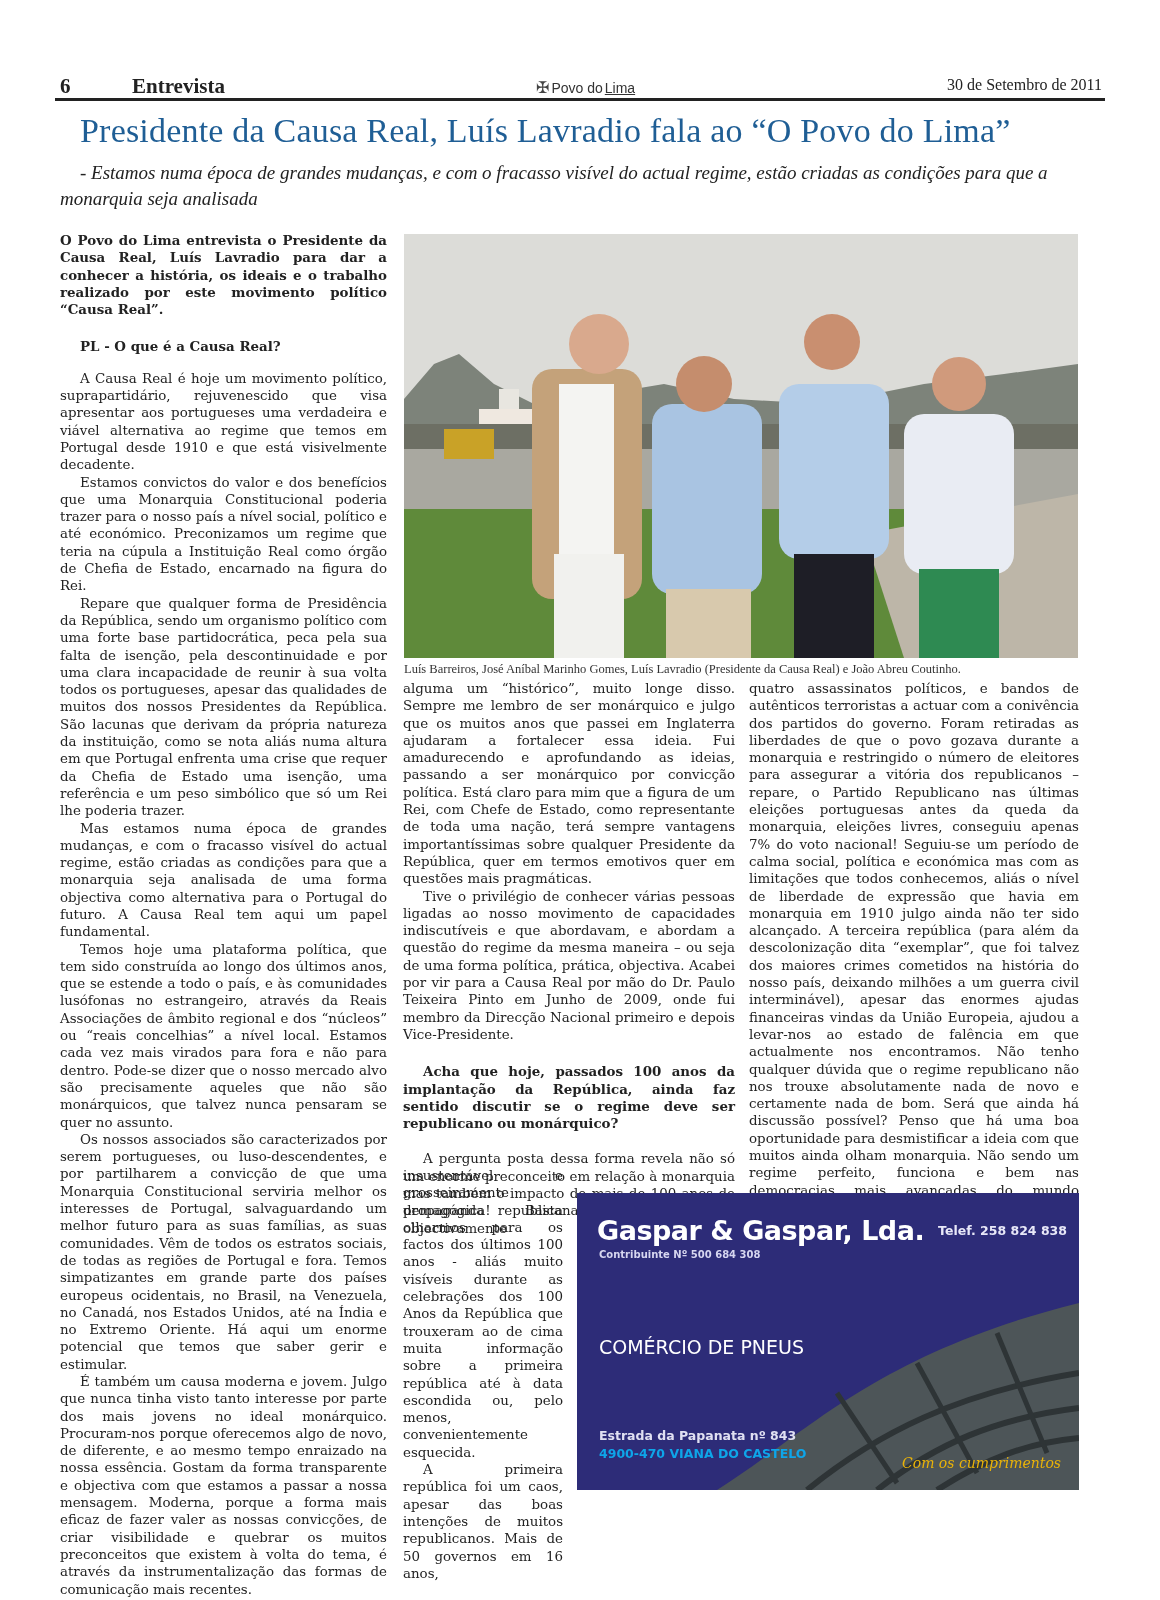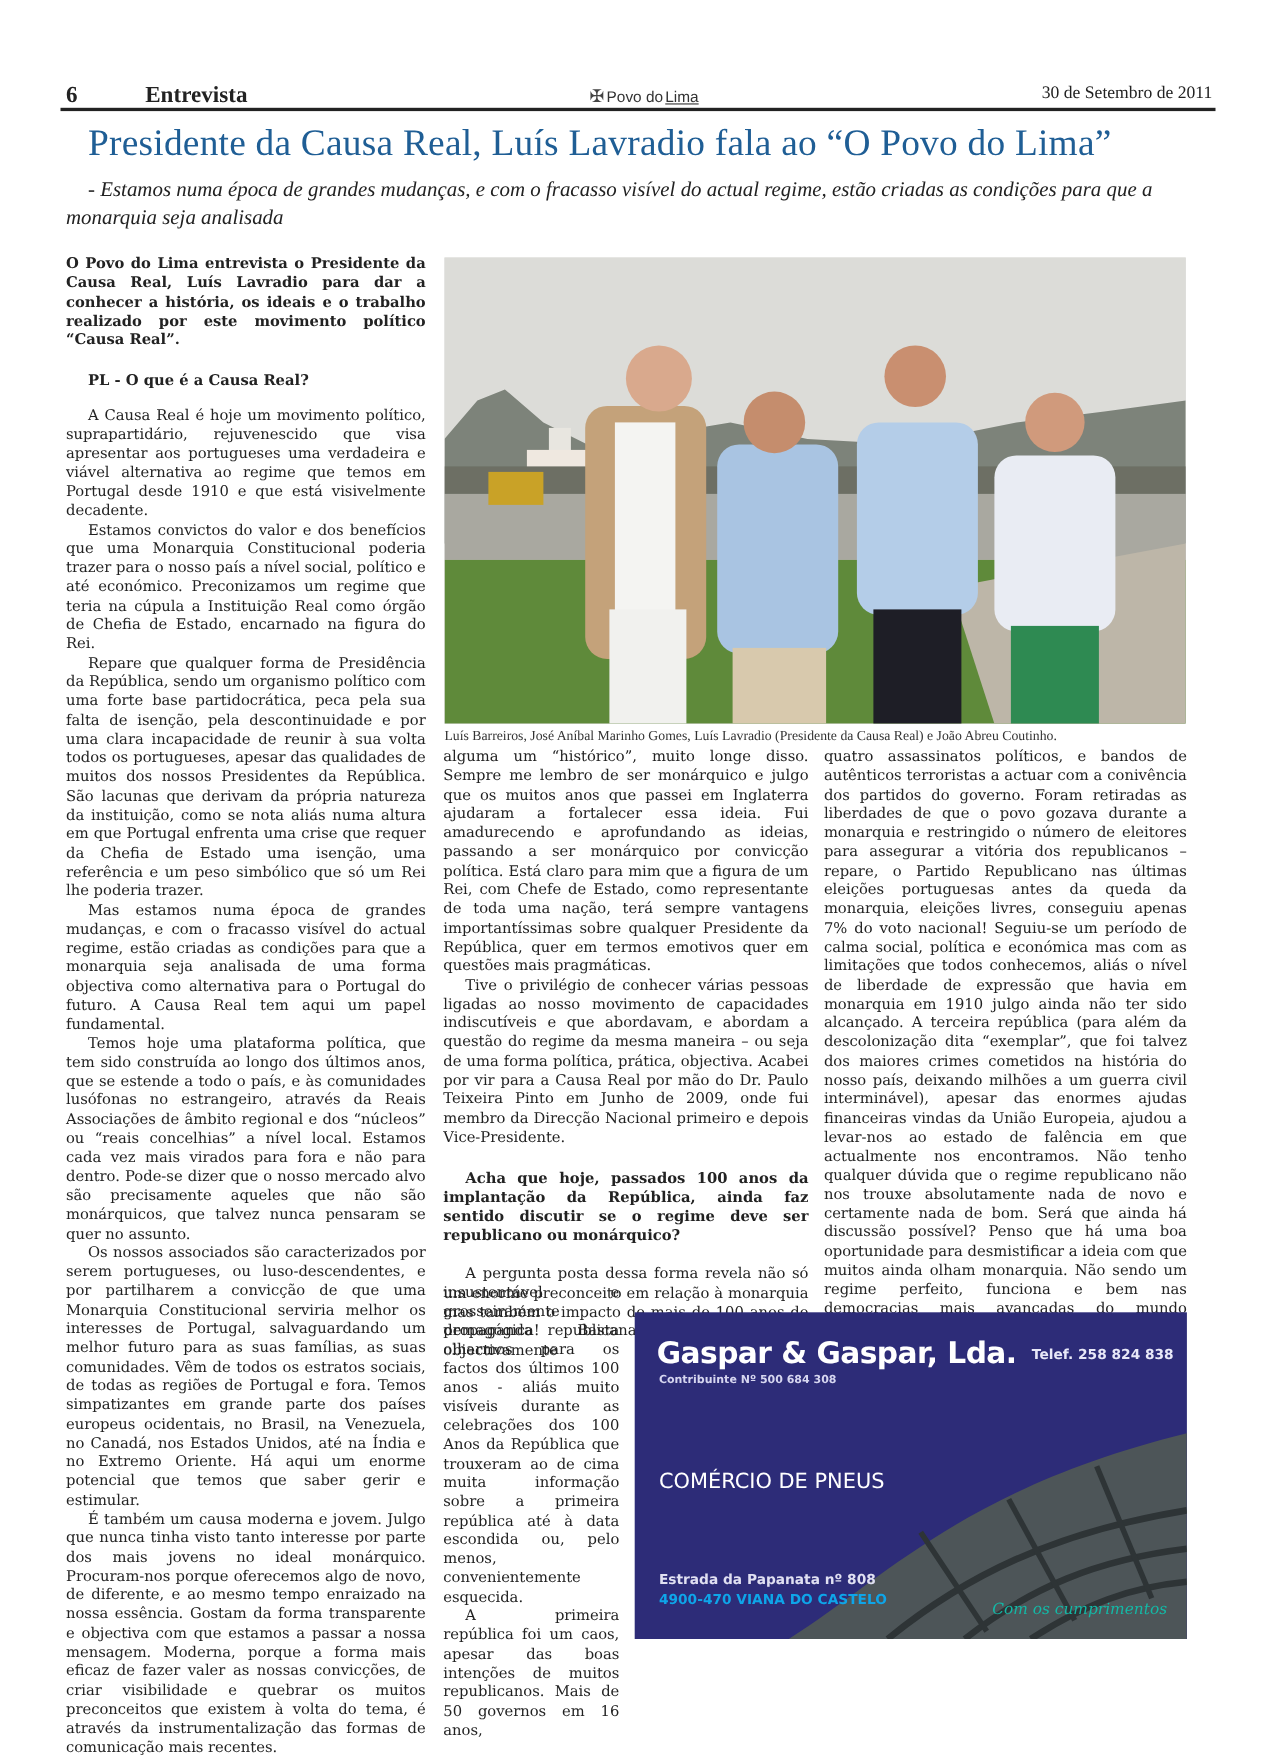--- a/index.html
+++ b/index.html
@@ -36,21 +36,21 @@
   .caption { left: 404px; top: 662px; width: 674px; text-align: left; font-family: "Liberation Serif", serif; font-size: 12.5px; color: #333; }
 
   
   .ad { left: 577px; top: 1193px; width: 502px; height: 297px; background: #2d2c78; overflow: hidden; font-family: "DejaVu Sans", sans-serif; color: #fff; }
   .ad .name { position:absolute; left: 20px; top: 22px; font-size: 27px; font-weight: bold; letter-spacing: -0.5px; }
   .ad .contrib { position:absolute; left: 22px; top: 56px; font-size: 10px; color:#d6d6f0; font-weight: bold; }
   .ad .phone { position:absolute; right: 12px; top: 30px; font-size: 12.5px; font-weight: bold; color:#e8e8f8; }
   .ad .biz { position:absolute; left: 22px; top: 143px; font-size: 19px; }
   .ad .addr1 { position:absolute; left: 22px; top: 235px; font-size: 12.5px; font-weight: bold; color:#e0e0f2; }
   .ad .addr2 { position:absolute; left: 22px; top: 253px; font-size: 12.5px; font-weight: bold; color:#0ea5e9; }
-  .ad .sign { position:absolute; right: 18px; top: 262px; font-family: "DejaVu Serif", serif; font-style: italic; font-size: 14px; color:#14b8a6; }
+  .ad .sign { position:absolute; right: 18px; top: 262px; font-family: "DejaVu Serif", serif; font-style: italic; font-size: 14px; color:#eab308; }
   .ad svg.tire { position:absolute; left:0; top:0; }
 </style>
 </head>
 <body>
 
 <div class="abs hdr-page">6</div>
 <div class="abs hdr-section">Entrevista</div>
 <div class="abs hdr-logo">
   <span class="cross">✠</span>
   <span>Povo do </span>
@@ -126,16 +126,16 @@
     <path d="M300 297 C 360 250, 420 225, 502 215" stroke="#2e3436" stroke-width="6" fill="none"></path>
     <path d="M360 297 C 410 265, 450 250, 502 245" stroke="#2e3436" stroke-width="6" fill="none"></path>
     <path d="M260 200 L320 290" stroke="#2e3436" stroke-width="5"></path>
     <path d="M340 170 L400 280" stroke="#2e3436" stroke-width="5"></path>
     <path d="M420 140 L470 260" stroke="#2e3436" stroke-width="5"></path>
   </svg>
   <div class="name">Gaspar &amp; Gaspar, Lda.</div>
   <div class="contrib">Contribuinte Nº 500 684 308</div>
   <div class="phone">Telef. 258 824 838</div>
   <div class="biz">COMÉRCIO DE PNEUS</div>
-  <div class="addr1">Estrada da Papanata nº 808</div>
+  <div class="addr1">Estrada da Papanata nº 843</div>
   <div class="addr2">4900-470 VIANA DO CASTELO</div>
   <div class="sign">Com os cumprimentos</div>
 </div>
 
 </body></html>

